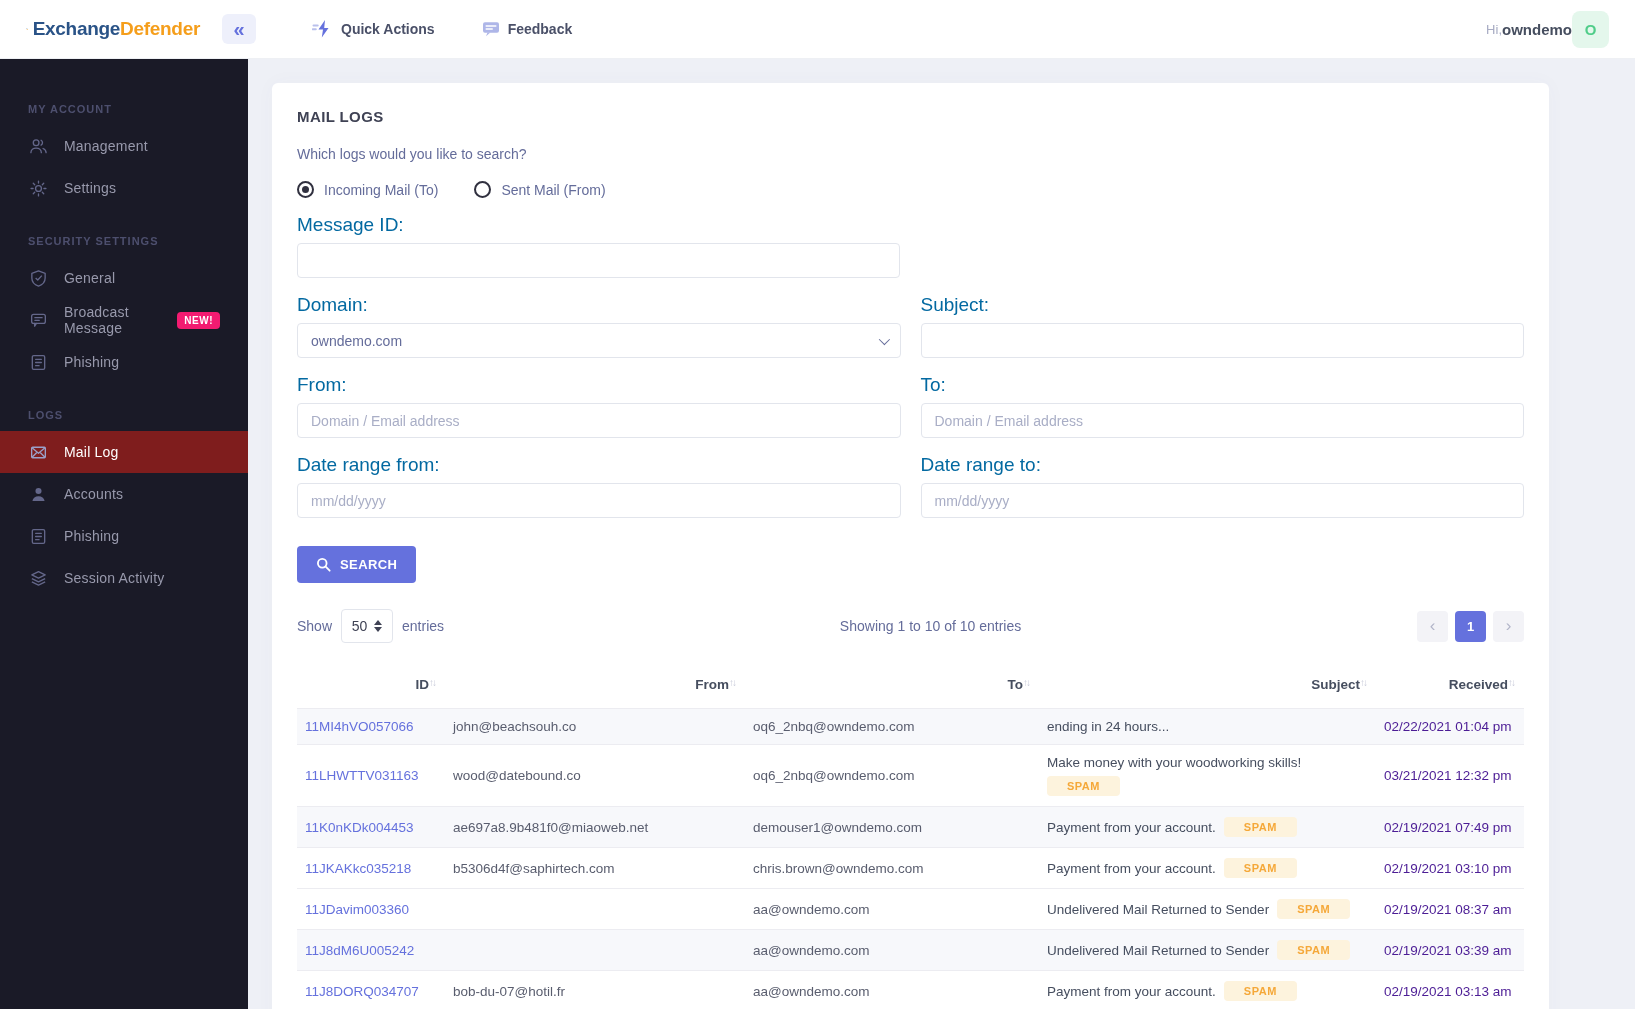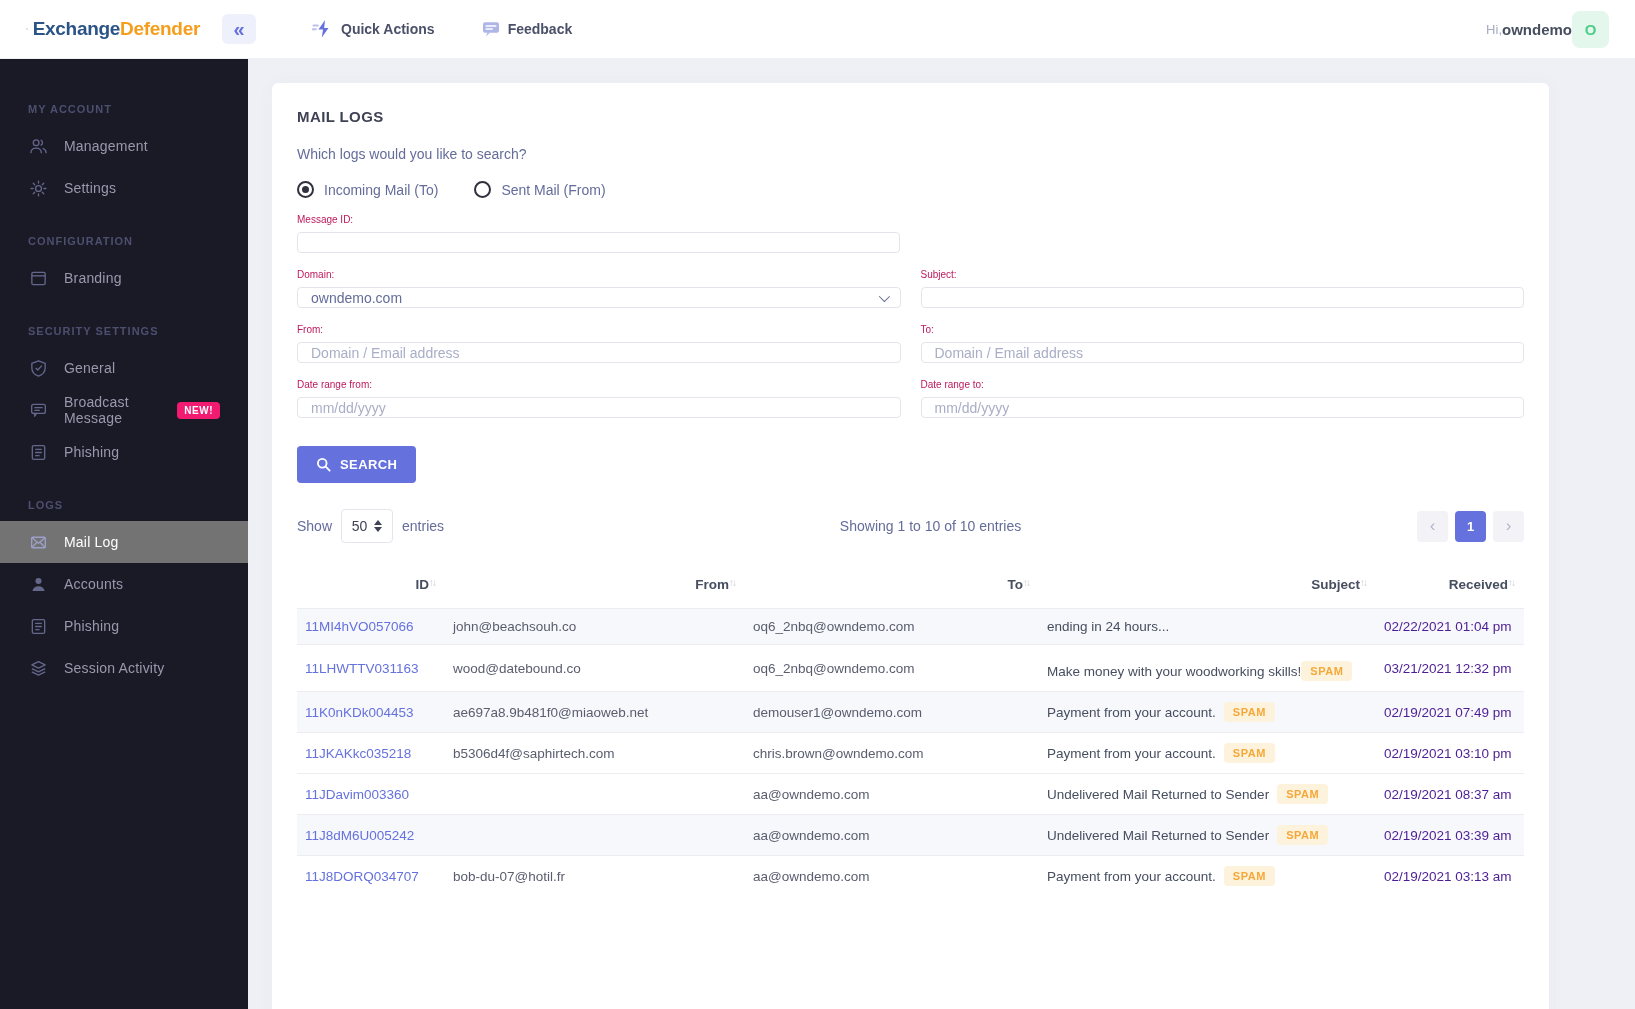--- a/index.html
+++ b/index.html
@@ -44,21 +44,21 @@
   .sidebar { width: 248px; flex: 0 0 248px; background: #1a1a27; padding-top: 44px; overflow: hidden; }
   .sec { margin-bottom: 26px; }
   .sec-label {
     padding: 0 28px; font-size: 11px; font-weight: 700; letter-spacing: 1px;
     color: #4d4f6e; text-transform: uppercase; margin-bottom: 10px;
   }
   .side-item {
     height: 42px; display: flex; align-items: center; gap: 16px;
     padding: 0 28px; cursor: pointer; color: #9899ac;
   }
-  .side-item.active { background: #737373; color: #ffffff; }
+  .side-item.active { background: #7f1d1d; color: #ffffff; }
   .side-icon { width: 20px; height: 20px; color: #64678a; display: flex; align-items: center; justify-content: center; flex: 0 0 20px; }
   .side-item.active .side-icon { color: #9ba0c9; }
   .side-label { font-size: 14px; letter-spacing: 0.2px; }
   .side-badge {
     display: none; background: #f row; }
   .side-badge {
     display: none; background: #f31b71; color: #fff; font-size: 10px; font-weight: 700;
     padding: 3px 7px; border-radius: 4px; letter-spacing: 0.5px;
   }
 
@@ -71,24 +71,24 @@
   .radio-row { display: flex; align-items: center; gap: 36px; margin-top: 19px; }
   .radio-item { display: flex; align-items: center; gap: 10px; cursor: pointer; }
   .radio-circle {
     width: 17px; height: 17px; border-radius: 50%; border: 2px solid #30303f;
     display: flex; align-items: center; justify-content: center; background: #fff;
   }
   .radio-circle .dot { width: 7px; height: 7px; border-radius: 50%; background: #30303f; display: none; }
   .radio-item.checked .radio-circle .dot { display: block; }
   .radio-label { font-size: 14px; color: #646c9a; }
 
-  .field-label { font-size: 10px; color: #be185d; margin-bottom: 7px; }
+  .field-label { font-size: 19px; color: #0369a1; margin-bottom: 7px; }
   .field-block { margin-top: 16px; }
   .txt-input, .sel-input {
-    width: 100%; height: 21px; border: 1px solid #e2e5ec; border-radius: 4px;
+    width: 100%; height: 35px; border: 1px solid #e2e5ec; border-radius: 4px;
     padding: 0 13px; font-size: 14px; color: #646c9a; background: #fff; outline: none;
     font-family: "Liberation Sans", "DejaVu Sans", sans-serif;
   }
   .txt-input::placeholder { color: #a9aec6; opacity: 1; }
   .half { width: 603px; }
   .form-grid { display: grid; grid-template-columns: 1fr 1fr; column-gap: 20px; margin-top: 16px; }
   .form-grid.dates { }
   .sel-input { display: flex; align-items: center; justify-content: space-between; cursor: pointer; }
   .chev-down { width: 8px; height: 8px; border-right: 1.6px solid #646c9a; border-bottom: 1.6px solid #646c9a; transform: rotate(45deg) translateY(-2px); }
 
@@ -128,21 +128,21 @@
   .th-inner { display: flex; align-items: flex-start; justify-content: flex-end; padding-left: 18px; }
   .sort-glyph { font-size: 10px; color: #c8cbd9; letter-spacing: -2px; padding-right: 2px; }
   td { font-size: 13.5px; padding: 10px 8px; color: #595d6e; vertical-align: middle; }
   tr.data-row { border-top: 1px solid #ececf1; }
   tr.data-row.striped { background: #f7f8fb; }
   td.cell-id a { color: #6571dd; text-decoration: none; font-weight: 500; cursor: pointer; }
   td.cell-subject { color: #464e5f; font-weight: 500; }
   td.cell-received { color: #4c1d95; }
   .spam-badge {
     display: inline-block; background: #fdf3dd; color: #f5a839; font-size: 11px;
-    font-weight: 700; letter-spacing: 0.5px; padding: 4px 9px; border-radius: 4px;
+    font-weight: 700; letter-spacing: 0.5px; padding: 4px 20px; border-radius: 4px;
     margin-left: 8px; vertical-align: 1px;
   }
   .subj-wrap.stacked .spam-badge { display: table; margin-left: 0; margin-top: 6px; }
 </style>
 </head>
 <body>
 
 <div class="app">
 
   <div class="topbar">
@@ -207,37 +207,20 @@
                     <path d="M10 2.2v2.1M10 15.7v2.1M2.2 10h2.1M15.7 10h2.1M4.5 4.5l1.5 1.5M14 14l1.5 1.5M15.5 4.5L14 6M6 14l-1.5 1.5"></path>
                   </g>
                 </svg>
               </span>
     <span class="side-label">Settings</span>
 
   </div>
 </div>
   </div>
 
-  <div class="sec">
-    <div class="sec-label">CONFIGURATION</div>
-    <div class="sec-items">
-  <div class="side-item">
-    <span class="side-icon">
-                <svg viewBox="0 0 20 20" width="19" height="19">
-                  <g fill="none" stroke="currentColor" stroke-width="1.4">
-                    <rect x="3" y="3.5" width="14" height="13" rx="1.5"></rect>
-                    <path d="M3 7.2h14"></path>
-                  </g>
-                </svg>
-              </span>
-    <span class="side-label">Branding</span>
-
-  </div>
-</div>
-  </div>
 
   <div class="sec">
     <div class="sec-label">SECURITY SETTINGS</div>
     <div class="sec-items">
   <div class="side-item">
     <span class="side-icon">
                 <svg viewBox="0 0 20 20" width="19" height="19">
                   <g fill="none" stroke="currentColor" stroke-width="1.4" stroke-linejoin="round">
                     <path d="M10 2l7 2.6v4.8c0 4.2-3 7.2-7 8.6-4-1.4-7-4.4-7-8.6V4.6z"></path>
                     <path d="M7 9.5l2.2 2L13.5 7"></path>

